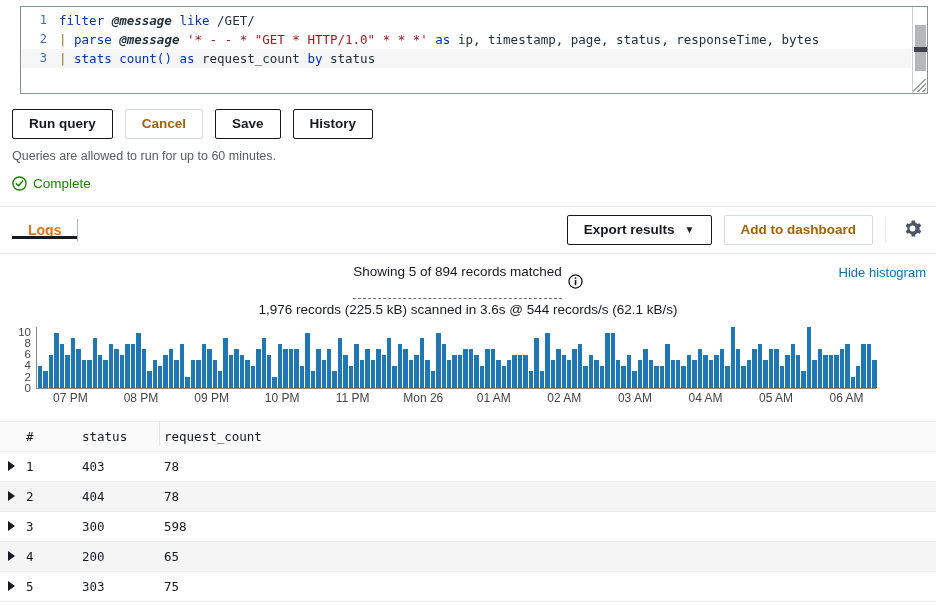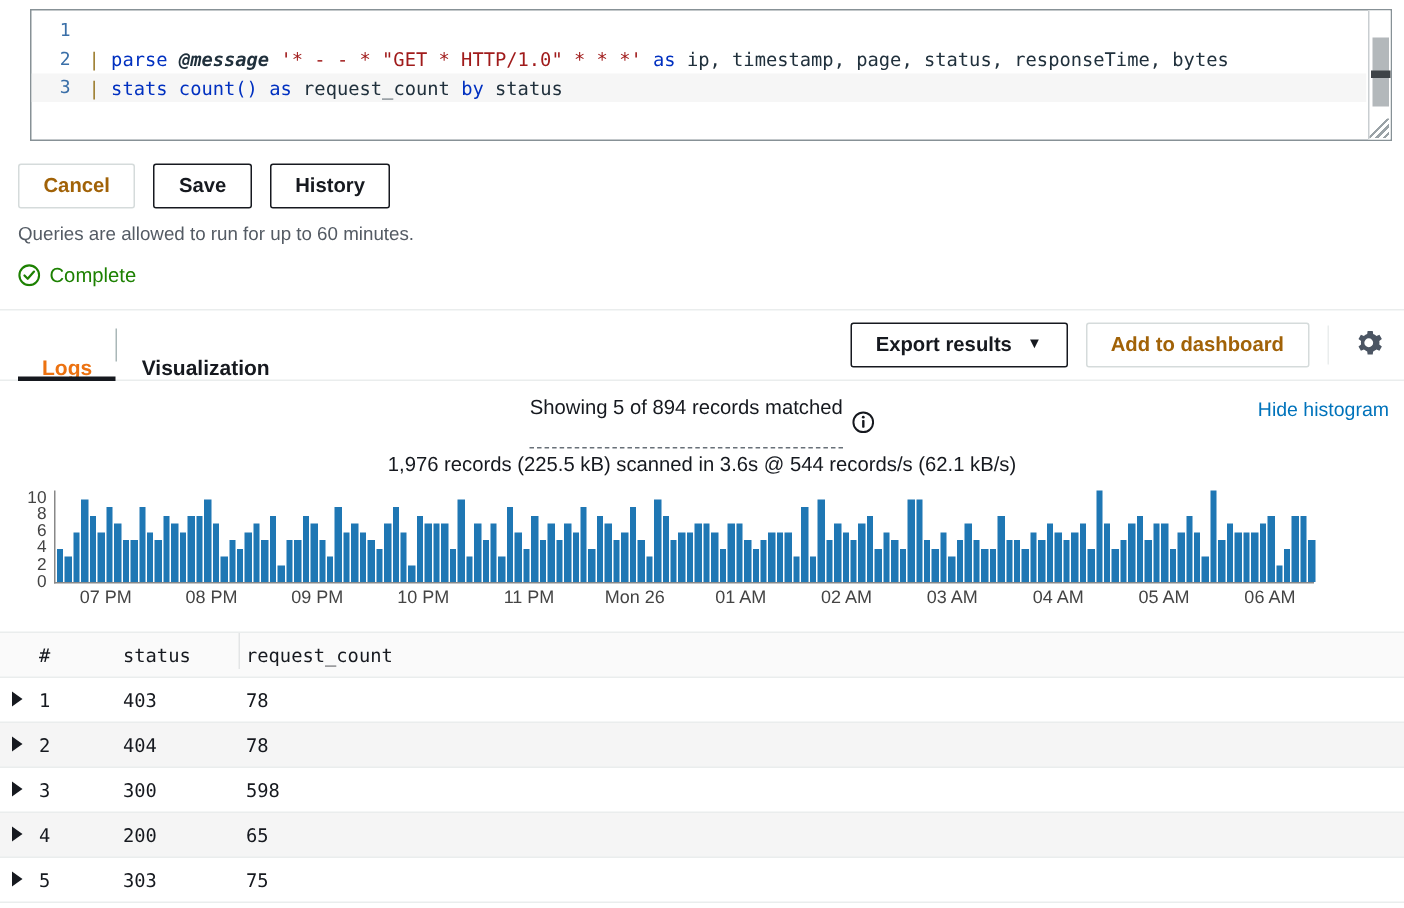--- a/index.html
+++ b/index.html
@@ -129,21 +129,21 @@
     position: relative;
     margin-top: 15px;
     height: 48px;
     border-top: 1px solid #eaeded;
     border-bottom: 1px solid #eaeded;
     display: flex;
     align-items: center;
   }
   .tabs {
     display: flex;
-    align-items: flex-end;
+    align-items: center;
     height: 100%;
     margin-left: 12px;
   }
   .tab {
     display: flex;
     align-items: center;
     padding: 0 16px;
     font-size: 14px;
     font-weight: bold;
     color: #16191f;
@@ -310,20 +310,21 @@
   }
 </style>
 </head>
 <body>
 
 <div class="editor-wrap">
   <div class="editor-inner">
 
     <div class="code-line l1">
       <span class="gutter">1</span>
+      <span><span class="kw">filter</span> <span class="fld">@message</span> <span class="kw">like</span> <span class="rgx">/GET/</span></span>
     </div>
 
     <div class="code-line l2">
       <span class="gutter">2</span>
       <span><span class="pipe">|</span> <span class="kw">parse</span> <span class="fld">@message</span> <span class="str">'* - - * "GET * HTTP/1.0" * * *'</span> <span class="kw">as</span> <span class="ident">ip, timestamp, page, status, responseTime, bytes</span></span>
     </div>
 
     <div class="code-line l3">
       <span class="gutter">3</span>
       <span><span class="pipe">|</span> <span class="kw">stats</span> <span class="fn">count()</span> <span class="kw">as</span> <span class="ident">request_count</span> <span class="kw">by</span> <span class="ident">status</span></span>
@@ -332,20 +333,21 @@
   </div>
 
   <div class="editor-scrollbar">
     <div class="thumb"></div>
     <div class="marker"></div>
   </div>
   <div class="resize-grip"></div>
 </div>
 
 <div class="btn-row">
+  <button class="btn">Run query</button>
   <button class="btn disabled">Cancel</button>
   <button class="btn">Save</button>
   <button class="btn">History</button>
 </div>
 
 <div class="hint">Queries are allowed to run for up to 60 minutes.</div>
 
 <div class="status-row">
   <span>
     <svg class="ico-check" viewBox="0 0 16 16" aria-hidden="true">
@@ -355,23 +357,20 @@
   </span>
   <span class="status-text">Complete</span>
 </div>
 
 <div class="tabs-bar">
   <div class="tabs">
     <div class="tab active">
       <span>Logs</span>
     </div>
     <div class="tab-div"></div>
-    <div class="tab">
-      <span>Visualization</span>
-    </div>
   </div>
 
   <div class="tabs-actions">
     <button class="btn btn-dd">
       <span>Export results</span>
       <span class="caret">▼</span>
     </button>
     <button class="btn disabled">Add to dashboard</button>
     <div class="gear-sep"></div>
     <button class="gear-btn">

